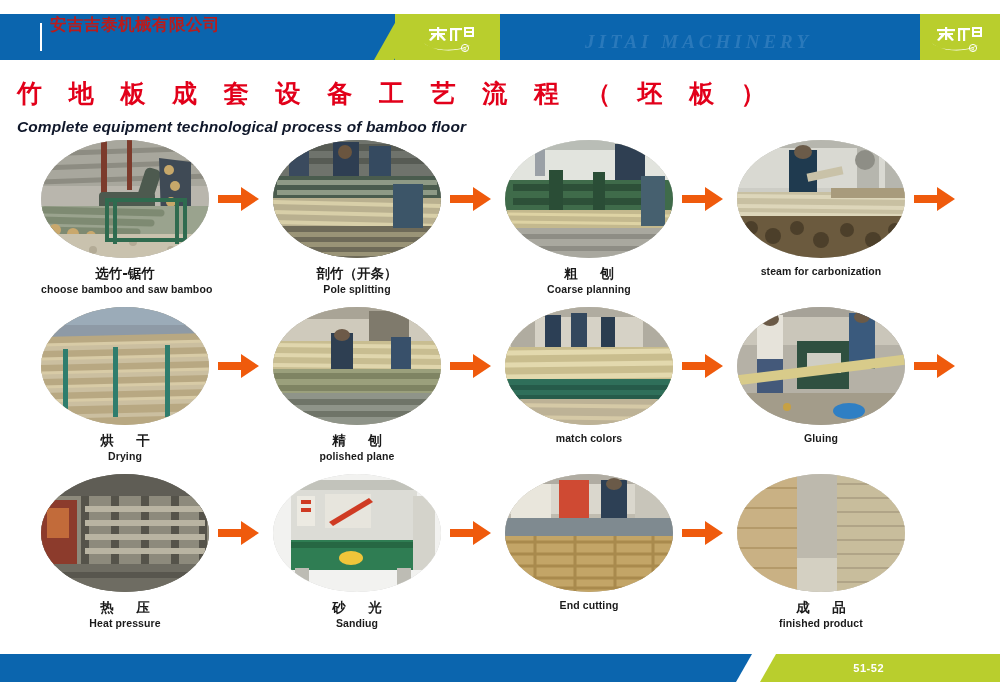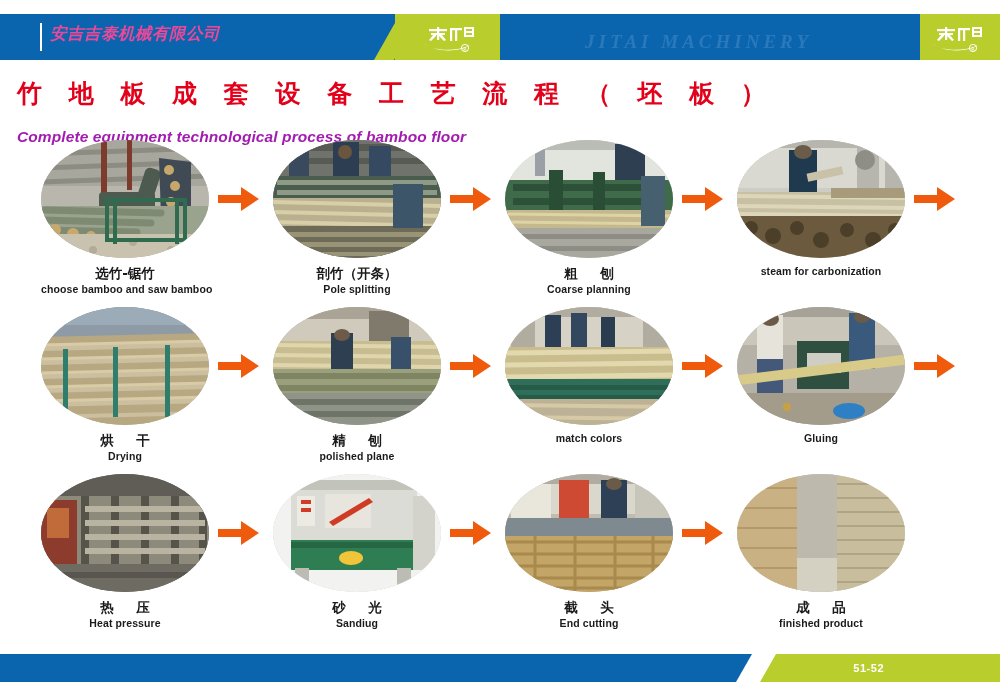--- a/index.html
+++ b/index.html
@@ -34,21 +34,21 @@
   }
   .hdr-green-2 {
     position: absolute; left: 920px; top: 0; width: 80px; height: 46px;
     background: #b9ce2d;
   }
   .hdr-divider {
     position: absolute; left: 40px; top: 9px; width: 2px; height: 28px;
     background: #ffffff;
   }
   .hdr-names {
-    position: absolute; left: 50px; top: 9px; color: #ec4899; font-style: italic;
+    position: absolute; left: 50px; top: 0; color: #b91c1c;
   }
   .hdr-cn {
     font-size: 16.5px; font-weight: bold; letter-spacing: .5px;
     line-height: 20px; white-space: nowrap;
   }
   .hdr-en {
     font-size: 11.5px; font-weight: bold; letter-spacing: .2px;
     line-height: 15px; white-space: nowrap;
   }
   .hdr-watermark {
@@ -70,22 +70,22 @@
   
   .title-wrap {
     position: absolute; left: 0; top: 78px; width: 1000px;  padding-left: 17px;
   }
   .title-cn {
     color: #e2001a; font-size: 25px; font-weight: bold;
     letter-spacing: 9px; line-height: 32px;
     font-family: "DejaVu Sans", sans-serif;
   }
   .title-en {
-    color: #a21caf; font-size: 15.5px; font-weight: bold; font-style: italic;
-    letter-spacing: .1px; line-height: 22px; margin-top: 16px;
+    color: #0f172a; font-size: 15.5px; font-weight: bold; font-style: italic;
+    letter-spacing: .1px; line-height: 22px; margin-top: 6px;
     font-family: "Liberation Sans", sans-serif;
   }
 
   
   .rows { position: absolute; left: 0; top: 140px; width: 1000px; }
   .row {
     position: relative; width: 828px; height: 167px;
   }
 
   .cell {
@@ -652,21 +652,20 @@
             </g>
             <g stroke="#a98a4d" stroke-width="3">
               <line x1="30" y1="62" x2="30" y2="118"></line>
                 <line x1="70" y1="62" x2="70" y2="118"></line>
               <line x1="110" y1="62" x2="110" y2="118"></line>
                 <line x1="148" y1="62" x2="148" y2="118"></line>
             </g>
           </svg>
         </div>
         <div class="cap">
-          <div class="cap-cn sp">截 头</div>
           <div class="cap-en">End cutting</div>
         </div>
       </div>
 
       <div class="cell c3">
         <div class="photo">
           <svg class="layer" viewBox="0 0 168 118" preserveAspectRatio="none">
             <rect width="168" height="118" fill="#d9d5c9"></rect>
             <rect x="0" y="0" width="60" height="118" fill="#c9b184"></rect>
             <g stroke="#b49a6a" stroke-width="2">

